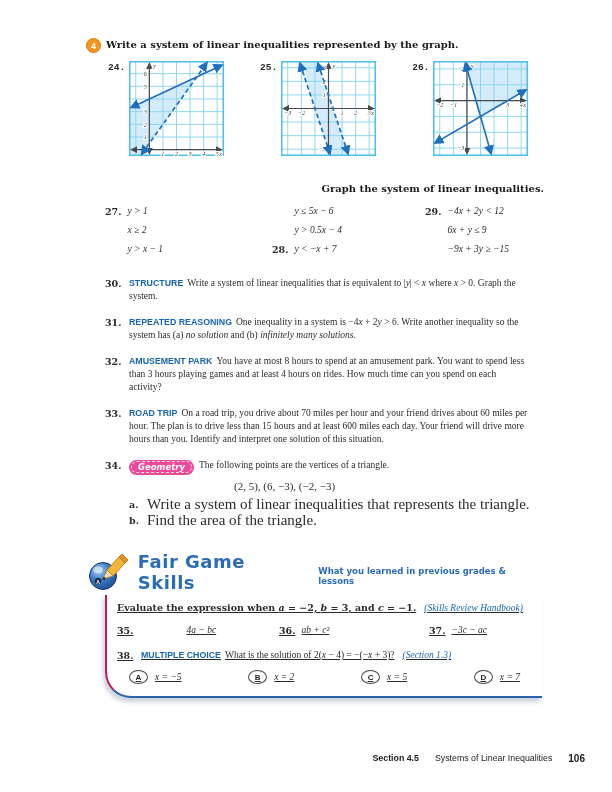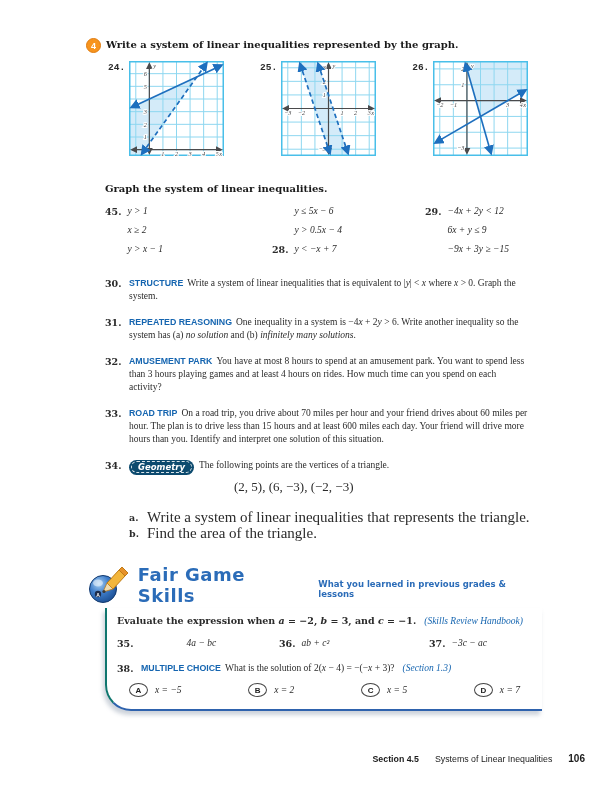--- a/index.html
+++ b/index.html
@@ -26,56 +26,56 @@
   .system{display:flex;}
   .sysnum{font-family:"DejaVu Serif",serif;font-weight:bold;font-size:9.5px;line-height:19px;margin-right:6px;}
   .sysrows div{font-style:italic;font-size:9.5px;line-height:19px;}
   .sys-w0{width:167px;} .sys-w1{width:153px;align-items:flex-end;}
 
   
   .problem{display:flex;margin-left:19px;margin-bottom:13px;}
   .pnum{flex:0 0 24px;font-family:"DejaVu Serif",serif;font-weight:bold;font-size:9.5px;line-height:13px;}
   .ptext{width:402px;font-size:9.5px;line-height:13px;}
   .ptag{font-family:"Liberation Sans",sans-serif;font-weight:bold;font-size:8.8px;color:#1565b0;margin-right:4px;}
-  .geo-badge{display:inline-block;background:#0c4a6e;border-radius:9px;padding:1px 2px;margin-right:5px;vertical-align:-2px;}
+  .geo-badge{display:inline-block;background:#ec4899;border-radius:9px;padding:1px 2px;margin-right:5px;vertical-align:-2px;}
   .geo-badge i{display:inline-block;border:1px dashed rgba(255,255,255,.85);border-radius:7px;padding:0px 6px;
                color:#fff;font:bold italic 8.5px "DejaVu Sans",sans-serif;}
-  .points-line{margin:5px 0 18px 105px;font-size:13px;}
+  .points-line{margin:5px 0 5px 105px;font-size:11px;}
   .part{display:flex;margin-top:3px;}
   .part b{flex:0 0 18px;font-family:"DejaVu Serif",serif;font-size:9.5px;}
   .part span{font-size:15px;}
 
   
   .fg-header{display:flex;align-items:center;margin-top:24px;margin-left:2px;}
   .fg-title{font-family:"DejaVu Sans",sans-serif;font-weight:bold;font-size:18px;color:#2b6cb8;
             letter-spacing:0.5px;margin-left:8px;}
   .fg-sub{font-family:"DejaVu Sans",sans-serif;font-weight:bold;font-size:8.5px;color:#2b6cb8;
           margin-left:10px;margin-top:7px;}
-  .fg-panel{margin-left:19px;margin-top:2px;width:437px;border-left:2px solid #0f766e;
+  .fg-panel{margin-left:19px;margin-top:2px;width:437px;border-left:2px solid #be185d;
             border-bottom:2px solid #2e62ad;border-bottom-left-radius:26px;
-            box-shadow:-2px 4px 4px rgba(110,125,150,.35);padding:6px 0 12px 10px;box-sizing:border-box;}
+            box-shadow:-2px 4px 4px rgba(110,125,150,.35);padding:6px 0 12px 10px;box-sizing:border-box;text-decoration:underline;}
   .fg-eval{font-size:9.5px;line-height:14px;margin-bottom:9px;}
   .fg-eval b{font-family:"DejaVu Serif",serif;font-size:9.5px;}
   .ref{font-style:italic;color:#1565b0;font-size:9.5px;margin-left:8px;}
   .fg-ex-row{display:flex;margin-bottom:12px;}
   .fg-ex{display:flex;}
   .fg-w0{width:162px;gap:47px;} .fg-w1{width:150px;}
   .fg-ex .pnum{flex:0 0 auto;margin-right:6px;}
   .fg-ex .expr{font-style:italic;font-size:9.5px;line-height:13px;}
   .mc-line{display:flex;margin-bottom:8px;}
   .mc-line .ptext{width:410px;}
   .choices{display:flex;justify-content:space-between;padding-right:22px;margin-left:12px;}
   .choice{display:flex;align-items:center;}
   .cletter{display:inline-flex;align-items:center;justify-content:center;width:17px;height:12px;
            border:1px solid #444;border-radius:50%;font:bold 8px "Liberation Sans",sans-serif;
            color:#222;margin-right:7px;}
   .ctext{font-style:italic;font-size:9.5px;}
 
   
-  .footer{position:absolute;top:753px;right:27px;display:flex;align-items:center;
+  .footer{position:absolute;top:753px;right:27px;display:flex;align-items:flex-start;
           font-family:"Liberation Sans",sans-serif;color:#1a1a1a;}
   .f-section{font-weight:bold;font-size:8.8px;}
   .f-title{font-size:8.8px;margin-left:16px;}
   .f-page{font-weight:bold;font-size:10px;margin-left:16px;}
 </style>
 </head>
 <body>
 
 <div class="page">
   <div class="content">
@@ -221,25 +221,25 @@
               <text x="31.42857142857143" y="89.28333333333335" text-anchor="end" style="paint-order:stroke;stroke:#ffffff;stroke-width:2px;" font-family="Liberation Serif,serif" font-style="italic" font-size="6.3px" fill="#4a4a4c">−3</text>
               <text x="93" y="46.083333333333336" text-anchor="end" style="paint-order:stroke;stroke:#ffffff;stroke-width:2px;" font-family="Liberation Serif,serif" font-style="italic" font-size="6.3px" fill="#4a4a4c">x</text>
               <text x="37.92857142857143" y="7" text-anchor="start" style="paint-order:stroke;stroke:#ffffff;stroke-width:2px;" font-family="Liberation Serif,serif" font-style="italic" font-size="6.3px" fill="#4a4a4c">y</text>
               <line x1="32.4908300503588" y1="2.8845718429224694" x2="57.98536042583167" y2="92.11542815707753" stroke="#1e6fbe" stroke-width="1.7" marker-start="url(#la2)" marker-end="url(#la2)"></line>
               <line x1="2.5913367026953003" y1="81.61338692342774" x2="92.4086632973047" y2="29.219946409905596" stroke="#1e6fbe" stroke-width="1.7" marker-start="url(#la2)" marker-end="url(#la2)"></line>
             </svg>
           </span>
         </div>
       </div>
 
-    <div class="dirhead" style="margin-left:19px;margin-bottom:7px;">Graph the system of linear inequalities.</div>
+    <div class="dirhead" style="margin-left:19px;margin-bottom:7px;text-align:right;">Graph the system of linear inequalities.</div>
 
     <div class="systems-row" id="systemsRow">
         <div class="system sys-w0">
-          <span class="sysnum">45.</span>
+          <span class="sysnum">27.</span>
           <div class="sysrows">
             <div>y &gt; 1</div>
             <div>x ≥ 2</div>
             <div>y &gt; x − 1</div>
           </div>
         </div>
         <div class="system sys-w1">
           <span class="sysnum">28.</span>
           <div class="sysrows">
             <div>y ≤ 5x − 6</div>

